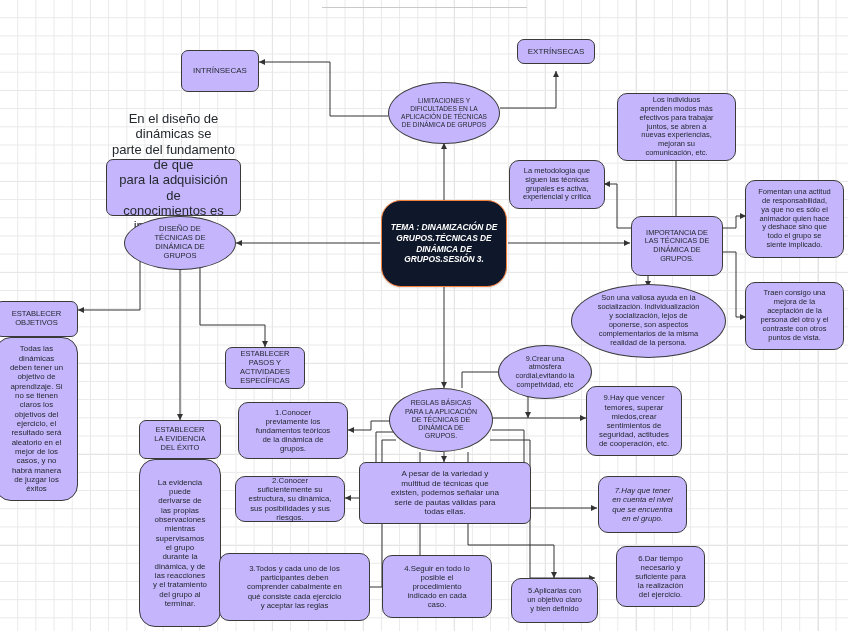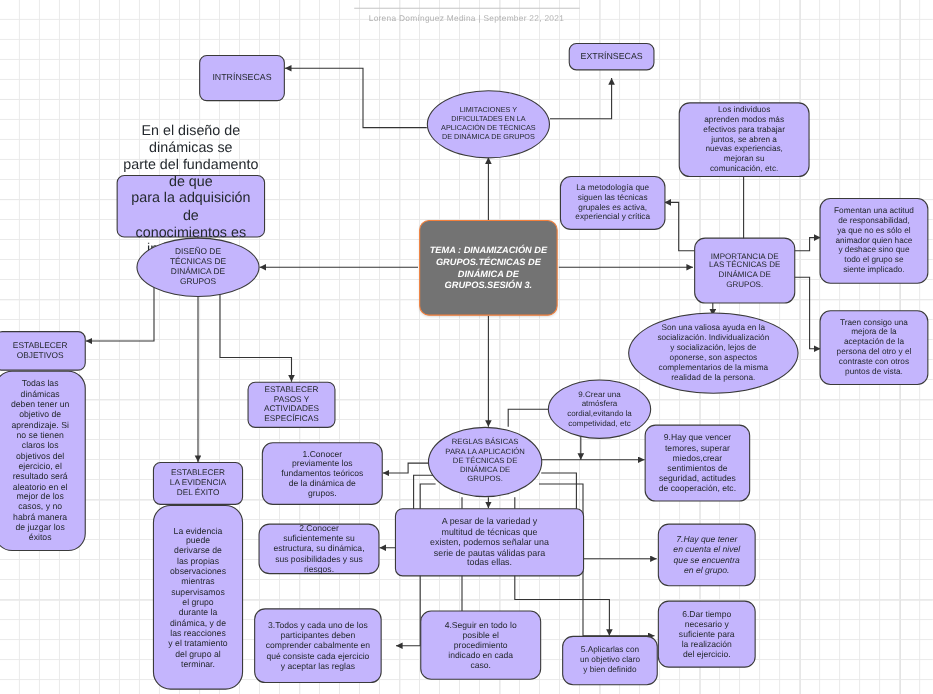--- a/index.html
+++ b/index.html
@@ -44,21 +44,21 @@
     font-size:13.6px; font-weight:bold; color:#8e8e8e; letter-spacing:.2px;
     line-height:1.28;
   }
   .byline-rule{
     width:205px; height:1px; background:#c9c9c9; margin:5px auto 4px auto;
   }
   .byline{ font-size:7.6px; color:#b1b1b1; letter-spacing:.25px; }
 
   .central{
     position:absolute;
-    background:#737373; border:1px solid #F4803C; border-radius:9px;
+    background:#0f172a; border:1px solid #F4803C; border-radius:20px;
     color:#fff; font-style:italic; font-weight:bold;
     font-size:8.4px; line-height:1.3;
     display:flex; align-items:center; justify-content:center; text-align:center;
     white-space:pre-line;
     box-shadow:0 1px 2px rgba(0,0,0,.12);
   }
 </style>
 </head>
 <body>
 
@@ -119,21 +119,20 @@
     <path d="M492,430 L524,430 L524,508 L597,508"></path>
 
     <path d="M490,418 L548,418 L548,418 L586,418"></path>
 
     <path d="M462,388 L462,372 L528,372 L528,418"></path>
   </g>
 </svg>
 
 <div class="title-wrap">
   <div class="byline-rule"></div>
-  <div class="byline">Lorena Domínguez Medina  |  September 22, 2021</div>
 </div>
 
 <div class="central" style="left:381px;top:200px;width:126px;height:87px;">TEMA : DINAMIZACIÓN DE
 GRUPOS.TÉCNICAS DE
 DINÁMICA DE
 GRUPOS.SESIÓN 3.</div>
 
 <div class="node rect" style="left:181px;top:50px;width:78px;height:42px;font-size:8px;">INTRÍNSECAS</div>
 <div class="node rect" style="left:517px;top:39px;width:78px;height:25px;font-size:8px;">EXTRÍNSECAS</div>
 <div class="node ell" style="left:388px;top:82px;width:112px;height:62px;font-size:6.6px;">LIMITACIONES Y
@@ -207,34 +206,34 @@
 <div class="node pill" style="left:238px;top:402px;width:110px;height:57px;font-size:7.8px;">1.Conocer
 previamente los
 fundamentos teóricos
 de la dinámica de
 grupos.</div>
 <div class="node pill" style="left:235px;top:476px;width:110px;height:46px;font-size:7.8px;">2.Conocer
 suficientemente su
 estructura, su dinámica,
 sus posibilidades y sus
 riesgos.</div>
-<div class="node pill" style="left:231px;top:553px;width:116px;height:68px;font-size:7.8px;">3.Todos y cada uno de los
+<div class="node pill" style="left:219px;top:553px;width:151px;height:68px;font-size:7.8px;">3.Todos y cada uno de los
 participantes deben
 comprender cabalmente en
 qué consiste cada ejercicio
 y aceptar las reglas</div>
 <div class="node pill" style="left:382px;top:555px;width:110px;height:63px;font-size:7.8px;">4.Seguir en todo lo
 posible el
 procedimiento
 indicado en cada
 caso.</div>
 <div class="node pill" style="left:511px;top:578px;width:87px;height:45px;font-size:7.5px;">5.Aplicarlas con
 un objetivo claro
 y bien definido</div>
-<div class="node pill" style="left:598px;top:546px;width:89px;height:61px;font-size:7.8px;">6.Dar tiempo
+<div class="node pill" style="left:616px;top:546px;width:89px;height:61px;font-size:7.8px;">6.Dar tiempo
 necesario y
 suficiente para
 la realización
 del ejercicio.</div>
 <div class="node pill" style="left:598px;top:476px;width:89px;height:57px;font-size:7.8px;font-style:italic;">7.Hay que tener
 en cuenta el nivel
 que se encuentra
 en el grupo.</div>
 <div class="node pill" style="left:586px;top:386px;width:96px;height:70px;font-size:7.8px;">9.Hay que vencer
 temores, superar

